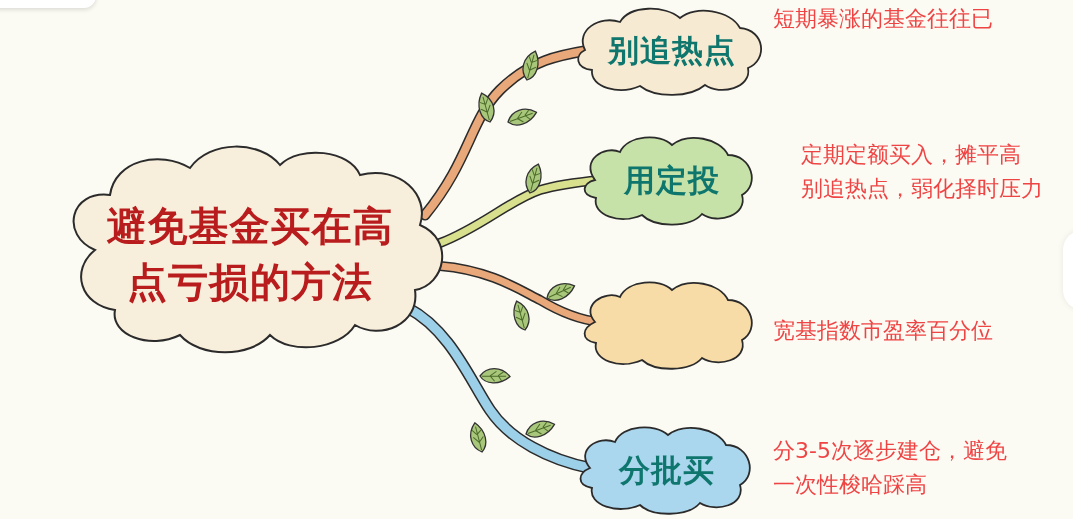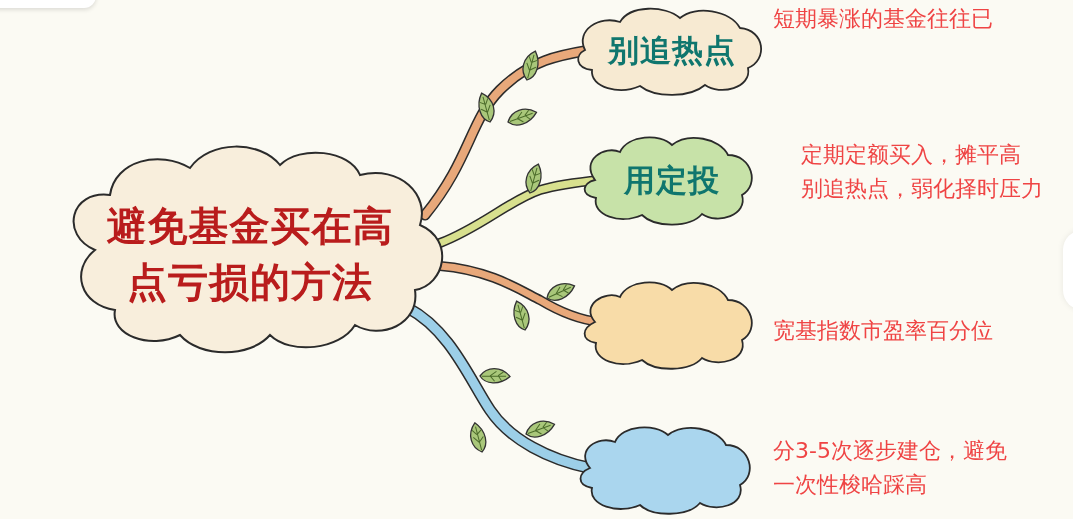--- a/index.html
+++ b/index.html
@@ -93,20 +93,21 @@
     <path d="M590,468 C575,450 598,435 615,442 C622,425 655,423 668,435 C684,422 718,428 726,445 C750,445 758,475 740,485 C746,505 716,513 700,503 C688,517 652,517 640,505 C618,515 588,505 592,488 C576,485 578,473 590,468 Z" fill="#aad6ee" stroke="#2b2b2b" stroke-width="1.8"></path>
   </svg>
 
   <div class="center-title">
     <div>避免基金买在高</div>
     <div>点亏损的方法</div>
   </div>
 
   <div class="node-label" style="left:592px; top:30px; width:160px;">别追热点</div>
   <div class="node-label" style="left:597px; top:160px; width:150px;">用定投</div>
+  <div class="node-label" style="left:592px; top:450px; width:150px;">分批买</div>
 
   <div class="desc" style="top:2px;">
     <div>短期暴涨的基金往往已</div>
   </div>
   <div class="desc" style="top:138px;margin-left:28px;">
     <div>定期定额买入，摊平高</div>
     <div>别追热点，弱化择时压力</div>
   </div>
   <div class="desc" style="top:286px;margin-top:28px;">
     <div>宽基指数市盈率百分位</div>

